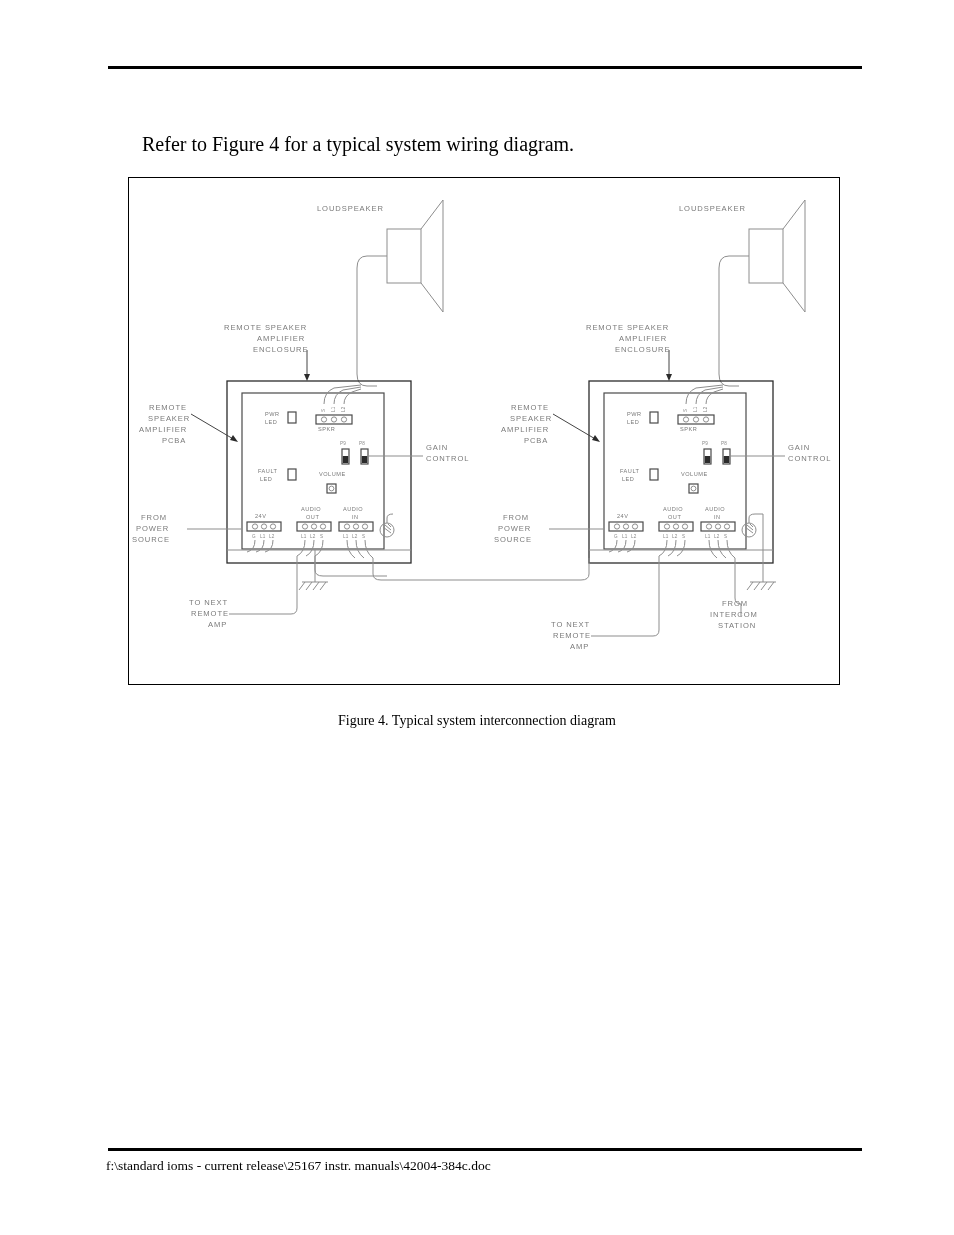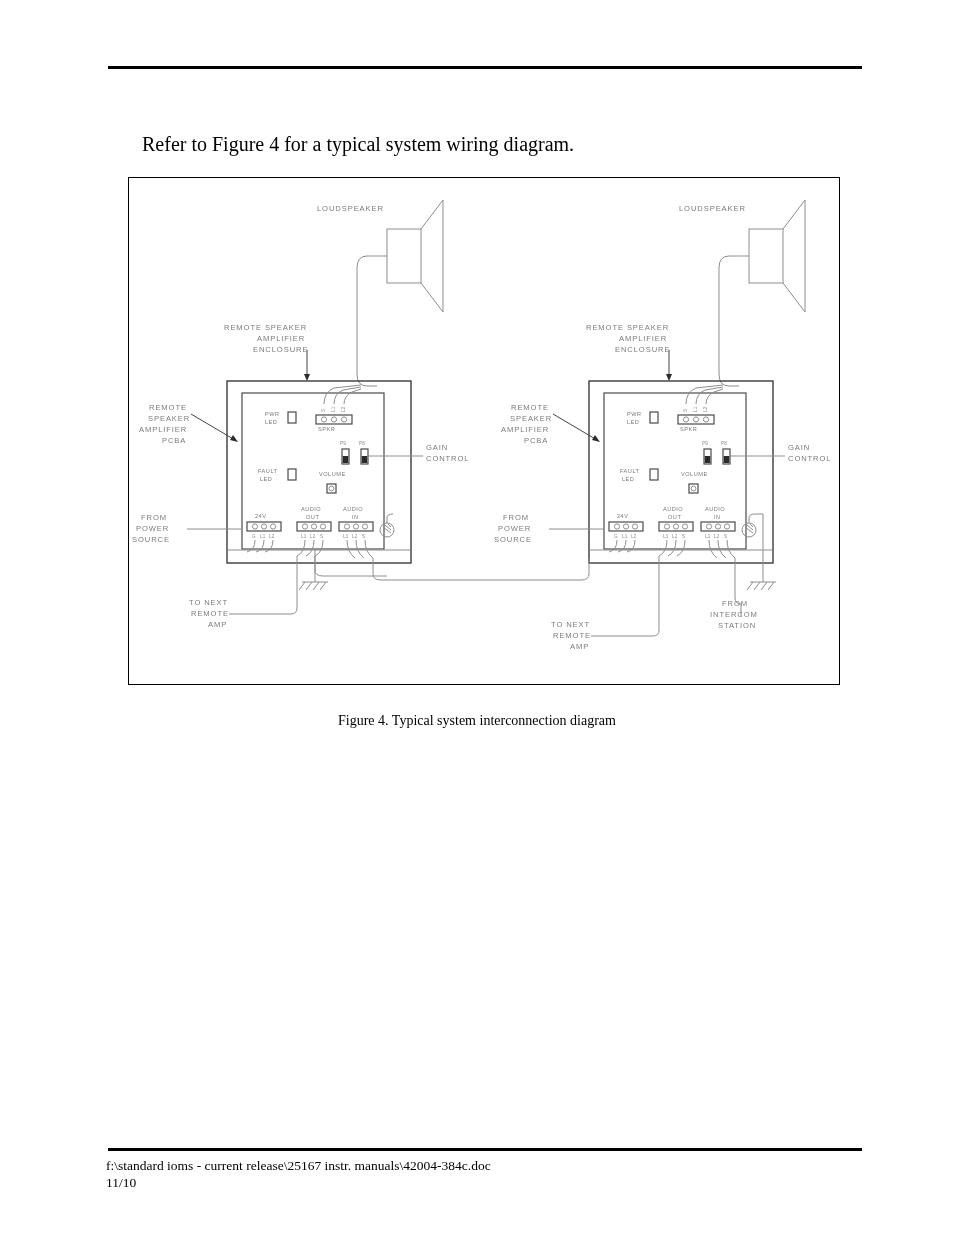--- a/index.html
+++ b/index.html
@@ -412,14 +412,13 @@
     </g>
   </svg>
 </div>
 
 <div class="figure-caption">Figure 4.  Typical system interconnection diagram</div>
 
 <div class="rule-bottom"></div>
 
 <div class="footer">
   <div>f:\standard ioms - current release\25167 instr. manuals\42004-384c.doc</div>
-  <div>11/10</div>
 </div>
 
 </body></html>

